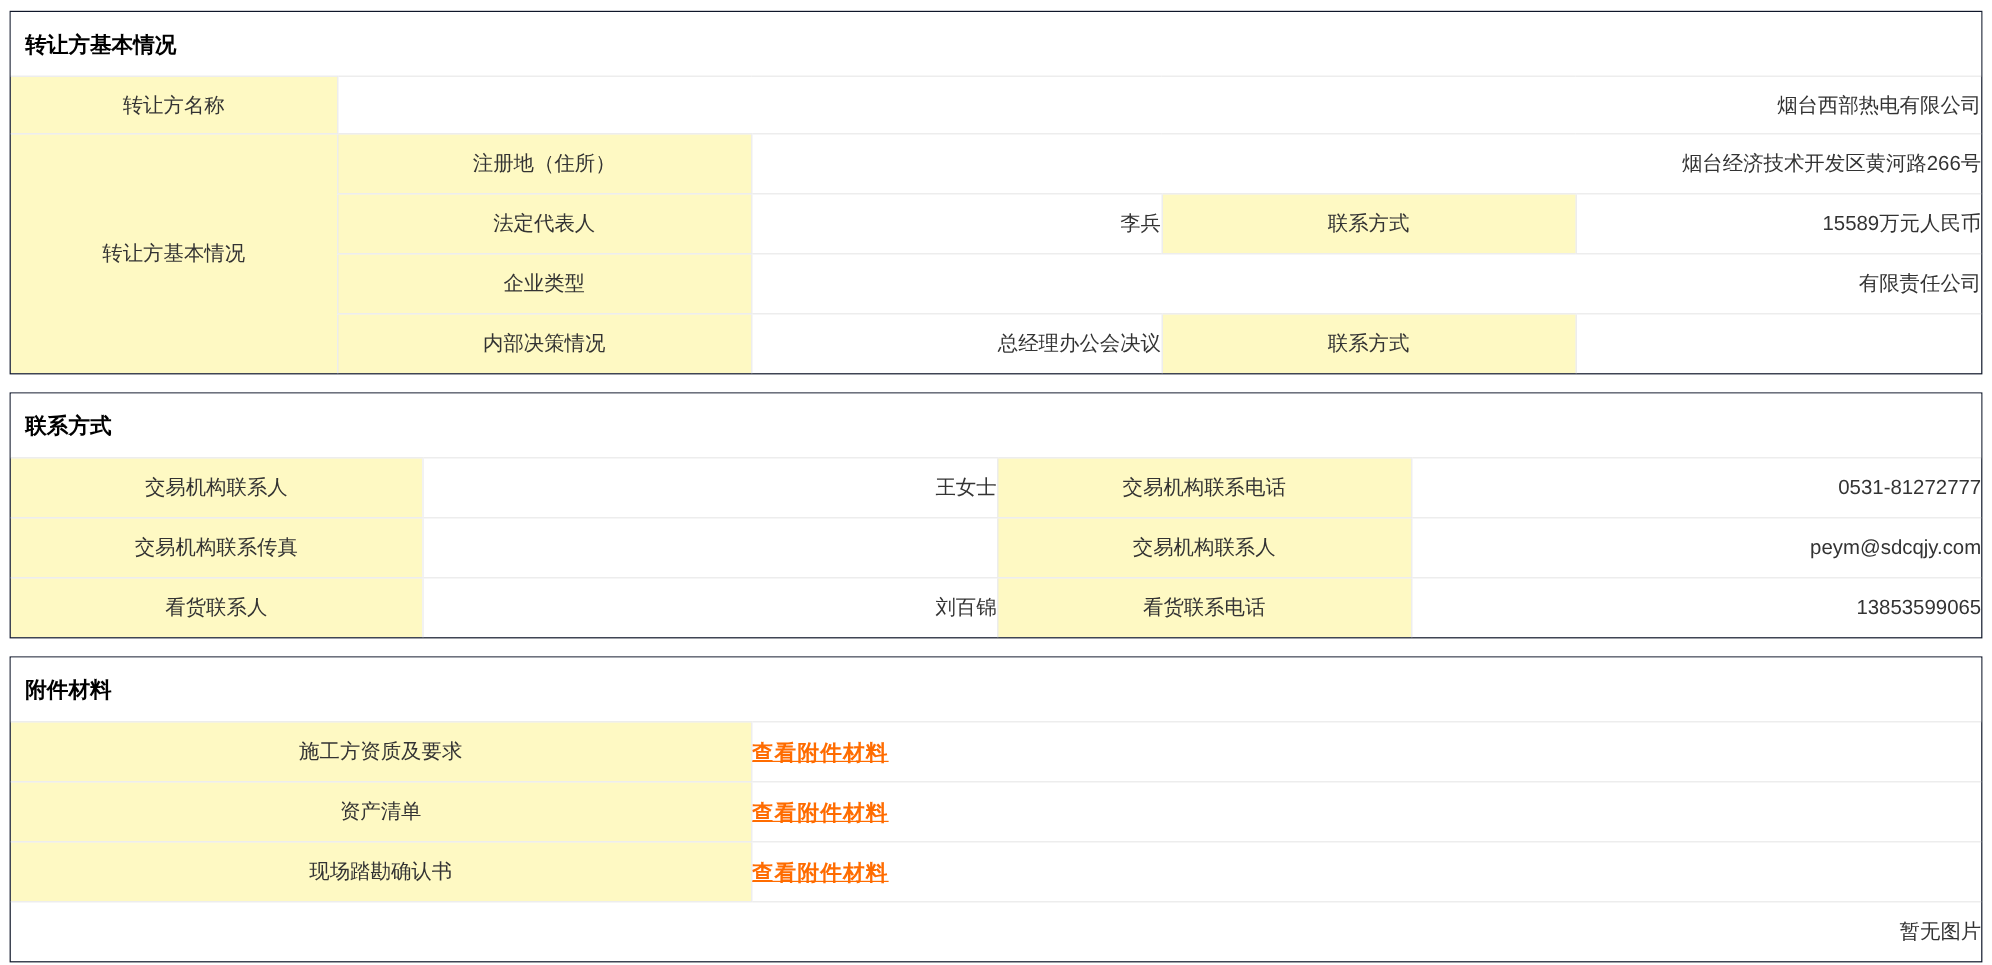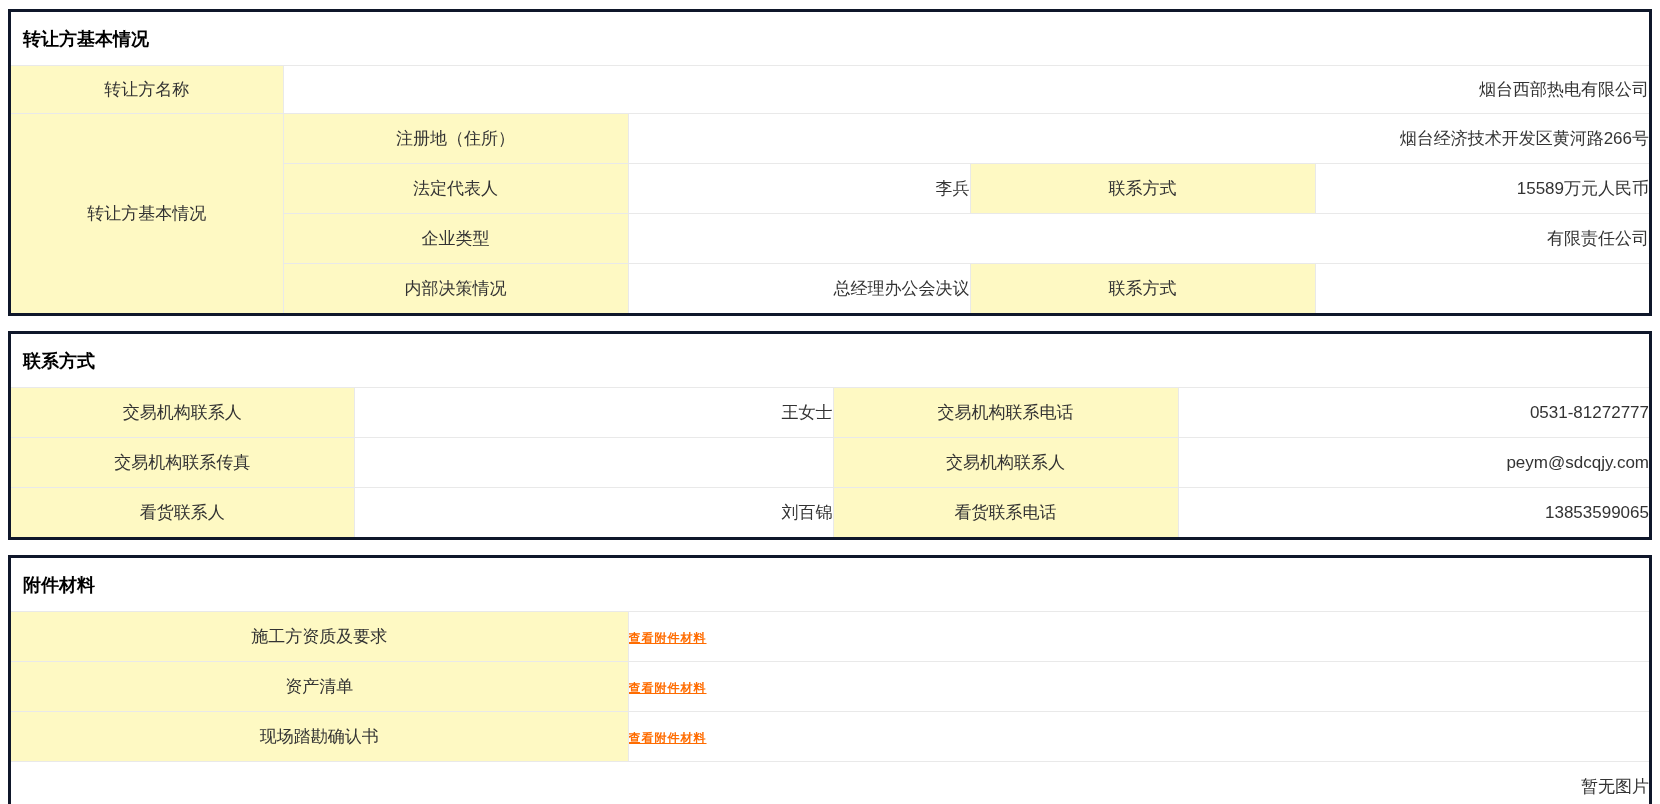--- a/index.html
+++ b/index.html
@@ -4,21 +4,21 @@
 <style>
   html,body{margin:0;padding:0;background:#ffffff;}
   body{
     width:1660px;height:804px;overflow:hidden;
     font-family:"Liberation Sans","DejaVu Sans",sans-serif;
     color:#333333;
     -webkit-font-smoothing:antialiased;
   }
   .page{padding:9px 8px 0 8px;}
   .panel{
-    border:3px solid #0f172a;
+    border:1px solid #0f172a;
     margin-bottom:15px;
     background:#ffffff;
   }
   .panel-header{
     font-size:18px;
     font-weight:bold;
     color:#000000;
     padding:15px 12px 14px 12px;
     background:#ffffff;
   }
@@ -50,21 +50,21 @@
   }
   tr.name-row td{height:47px;}
   td.link-cell{
     background:#ffffff;
     text-align:left;
     padding-left:13px;
   }
   a.attach-link{
     color:#ff6c00;
     font-weight:bold;
-    font-size:12px;
+    font-size:18px;
     letter-spacing:1px;
     text-decoration:underline;
     cursor:pointer;
   }
   td.noimg{
     background:#ffffff;
     text-align:right;
     padding-left:12px;
     height:50px;
   }

